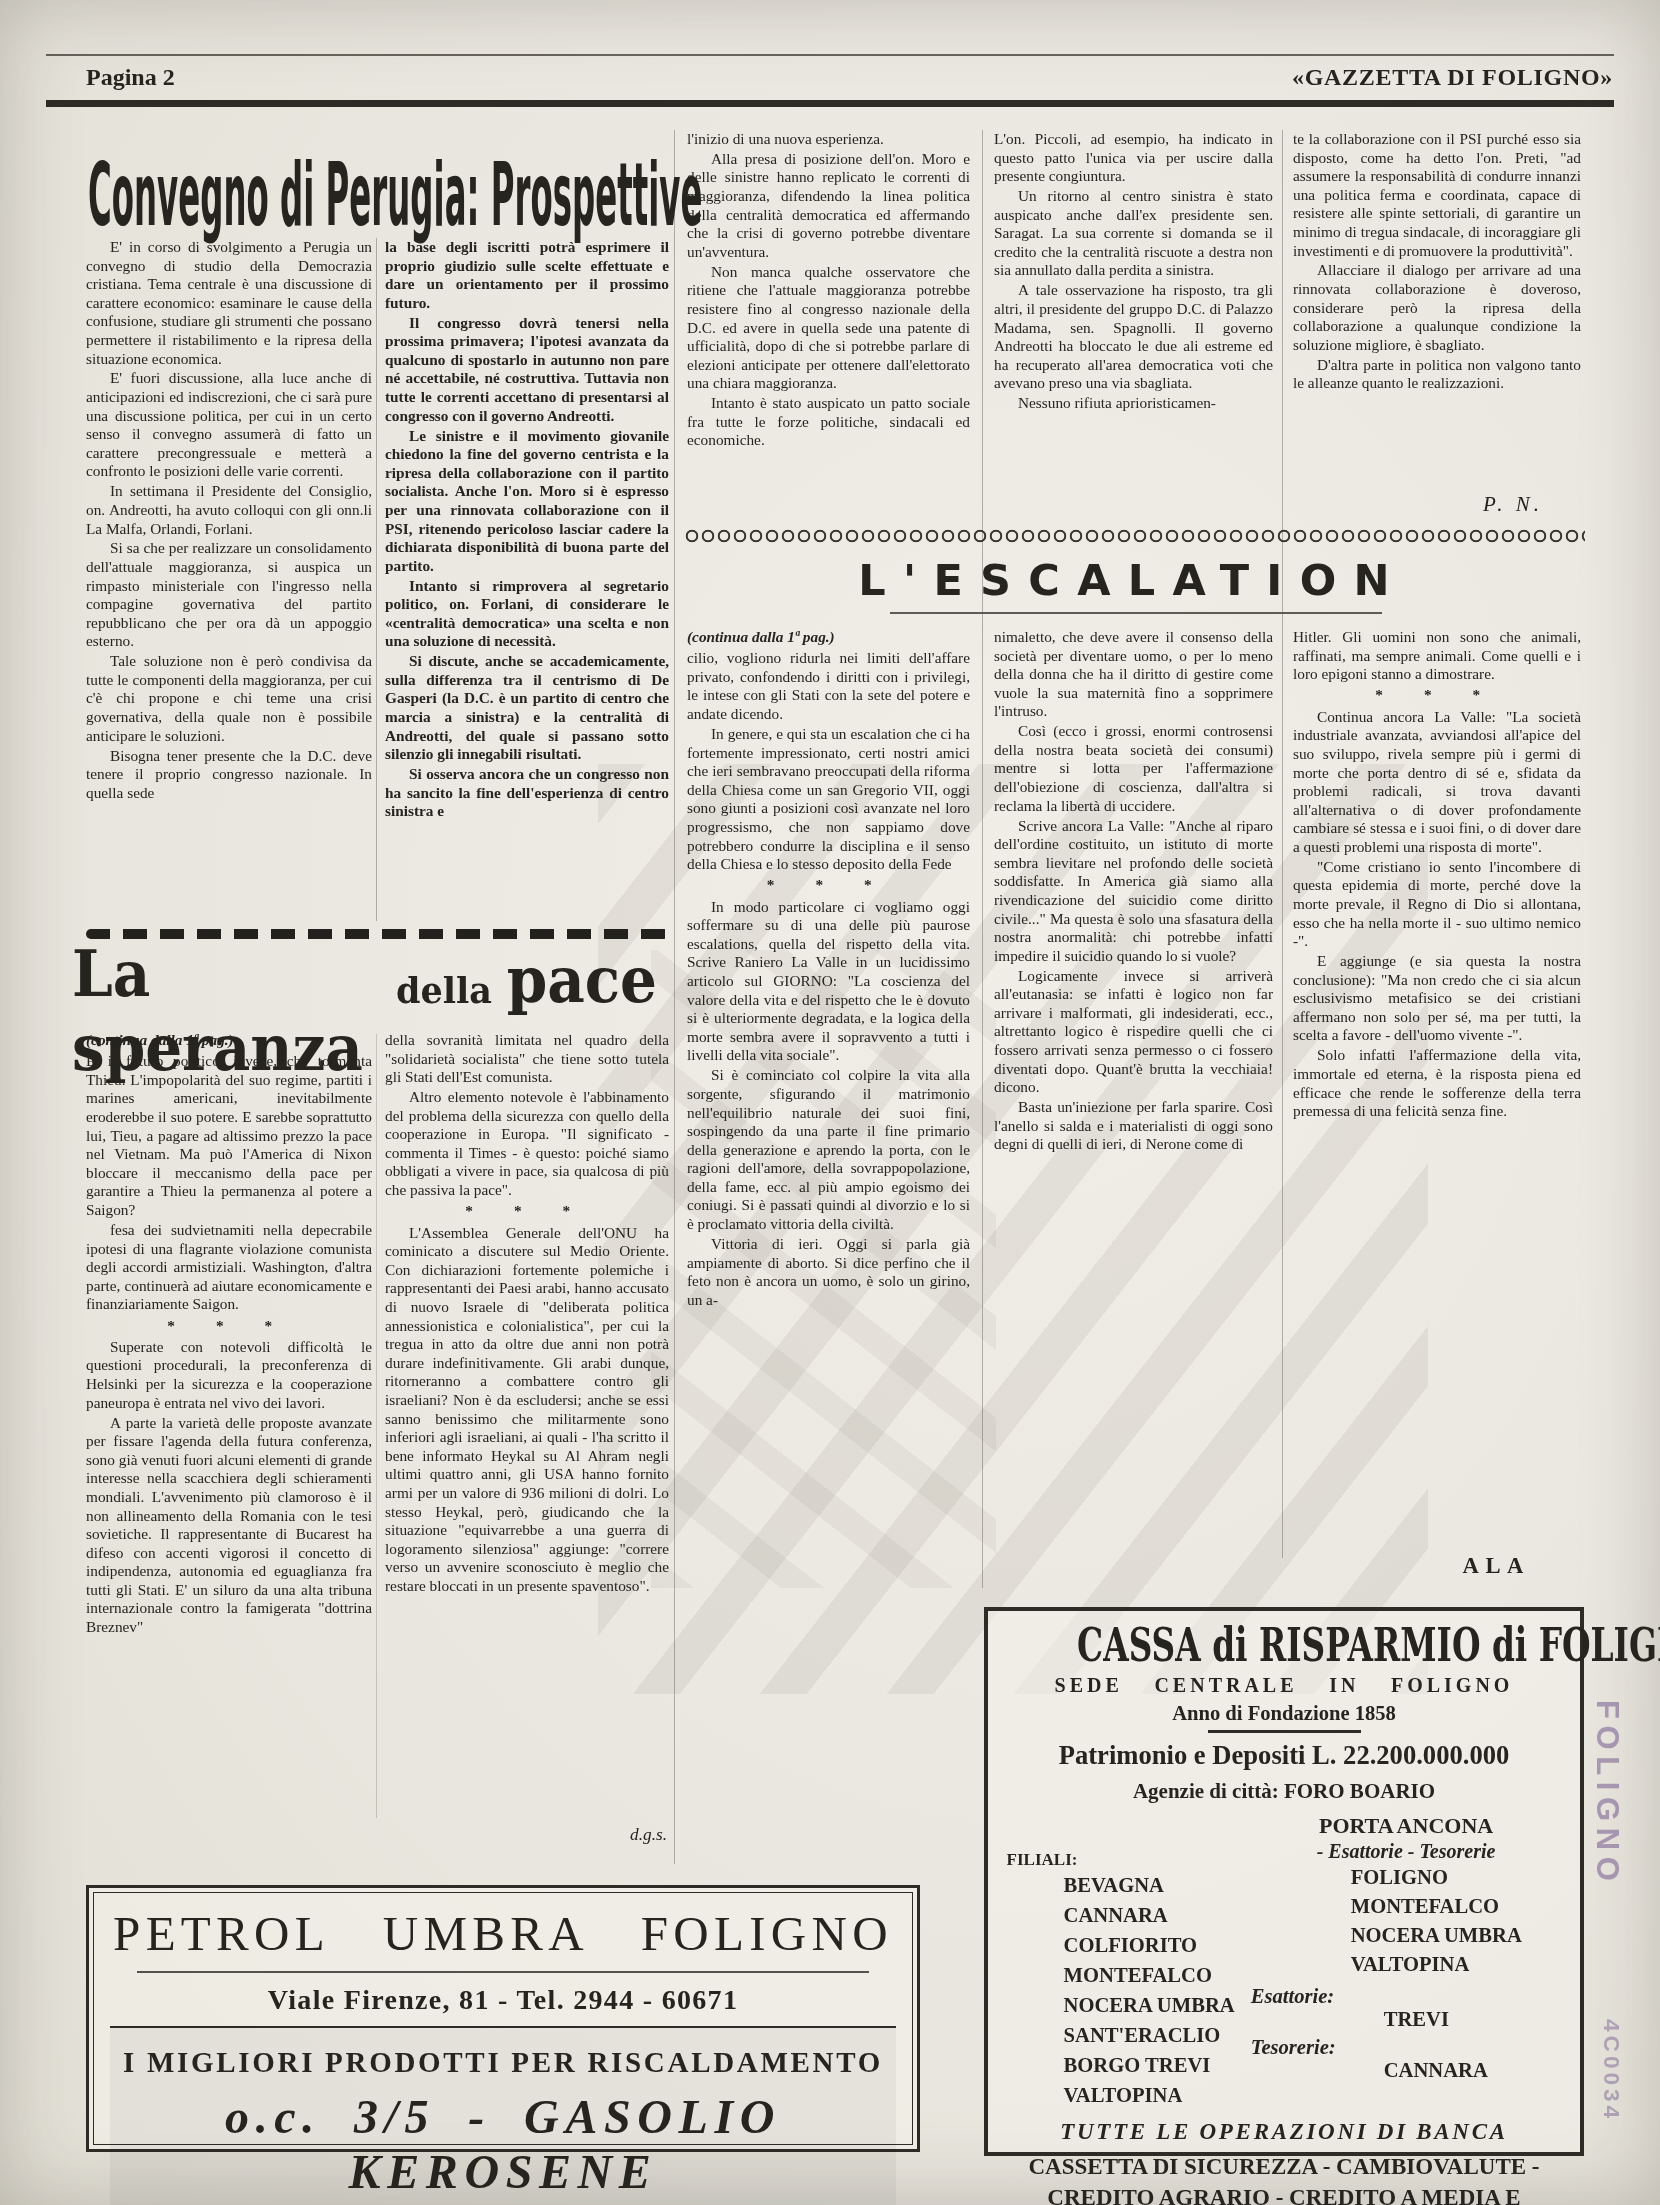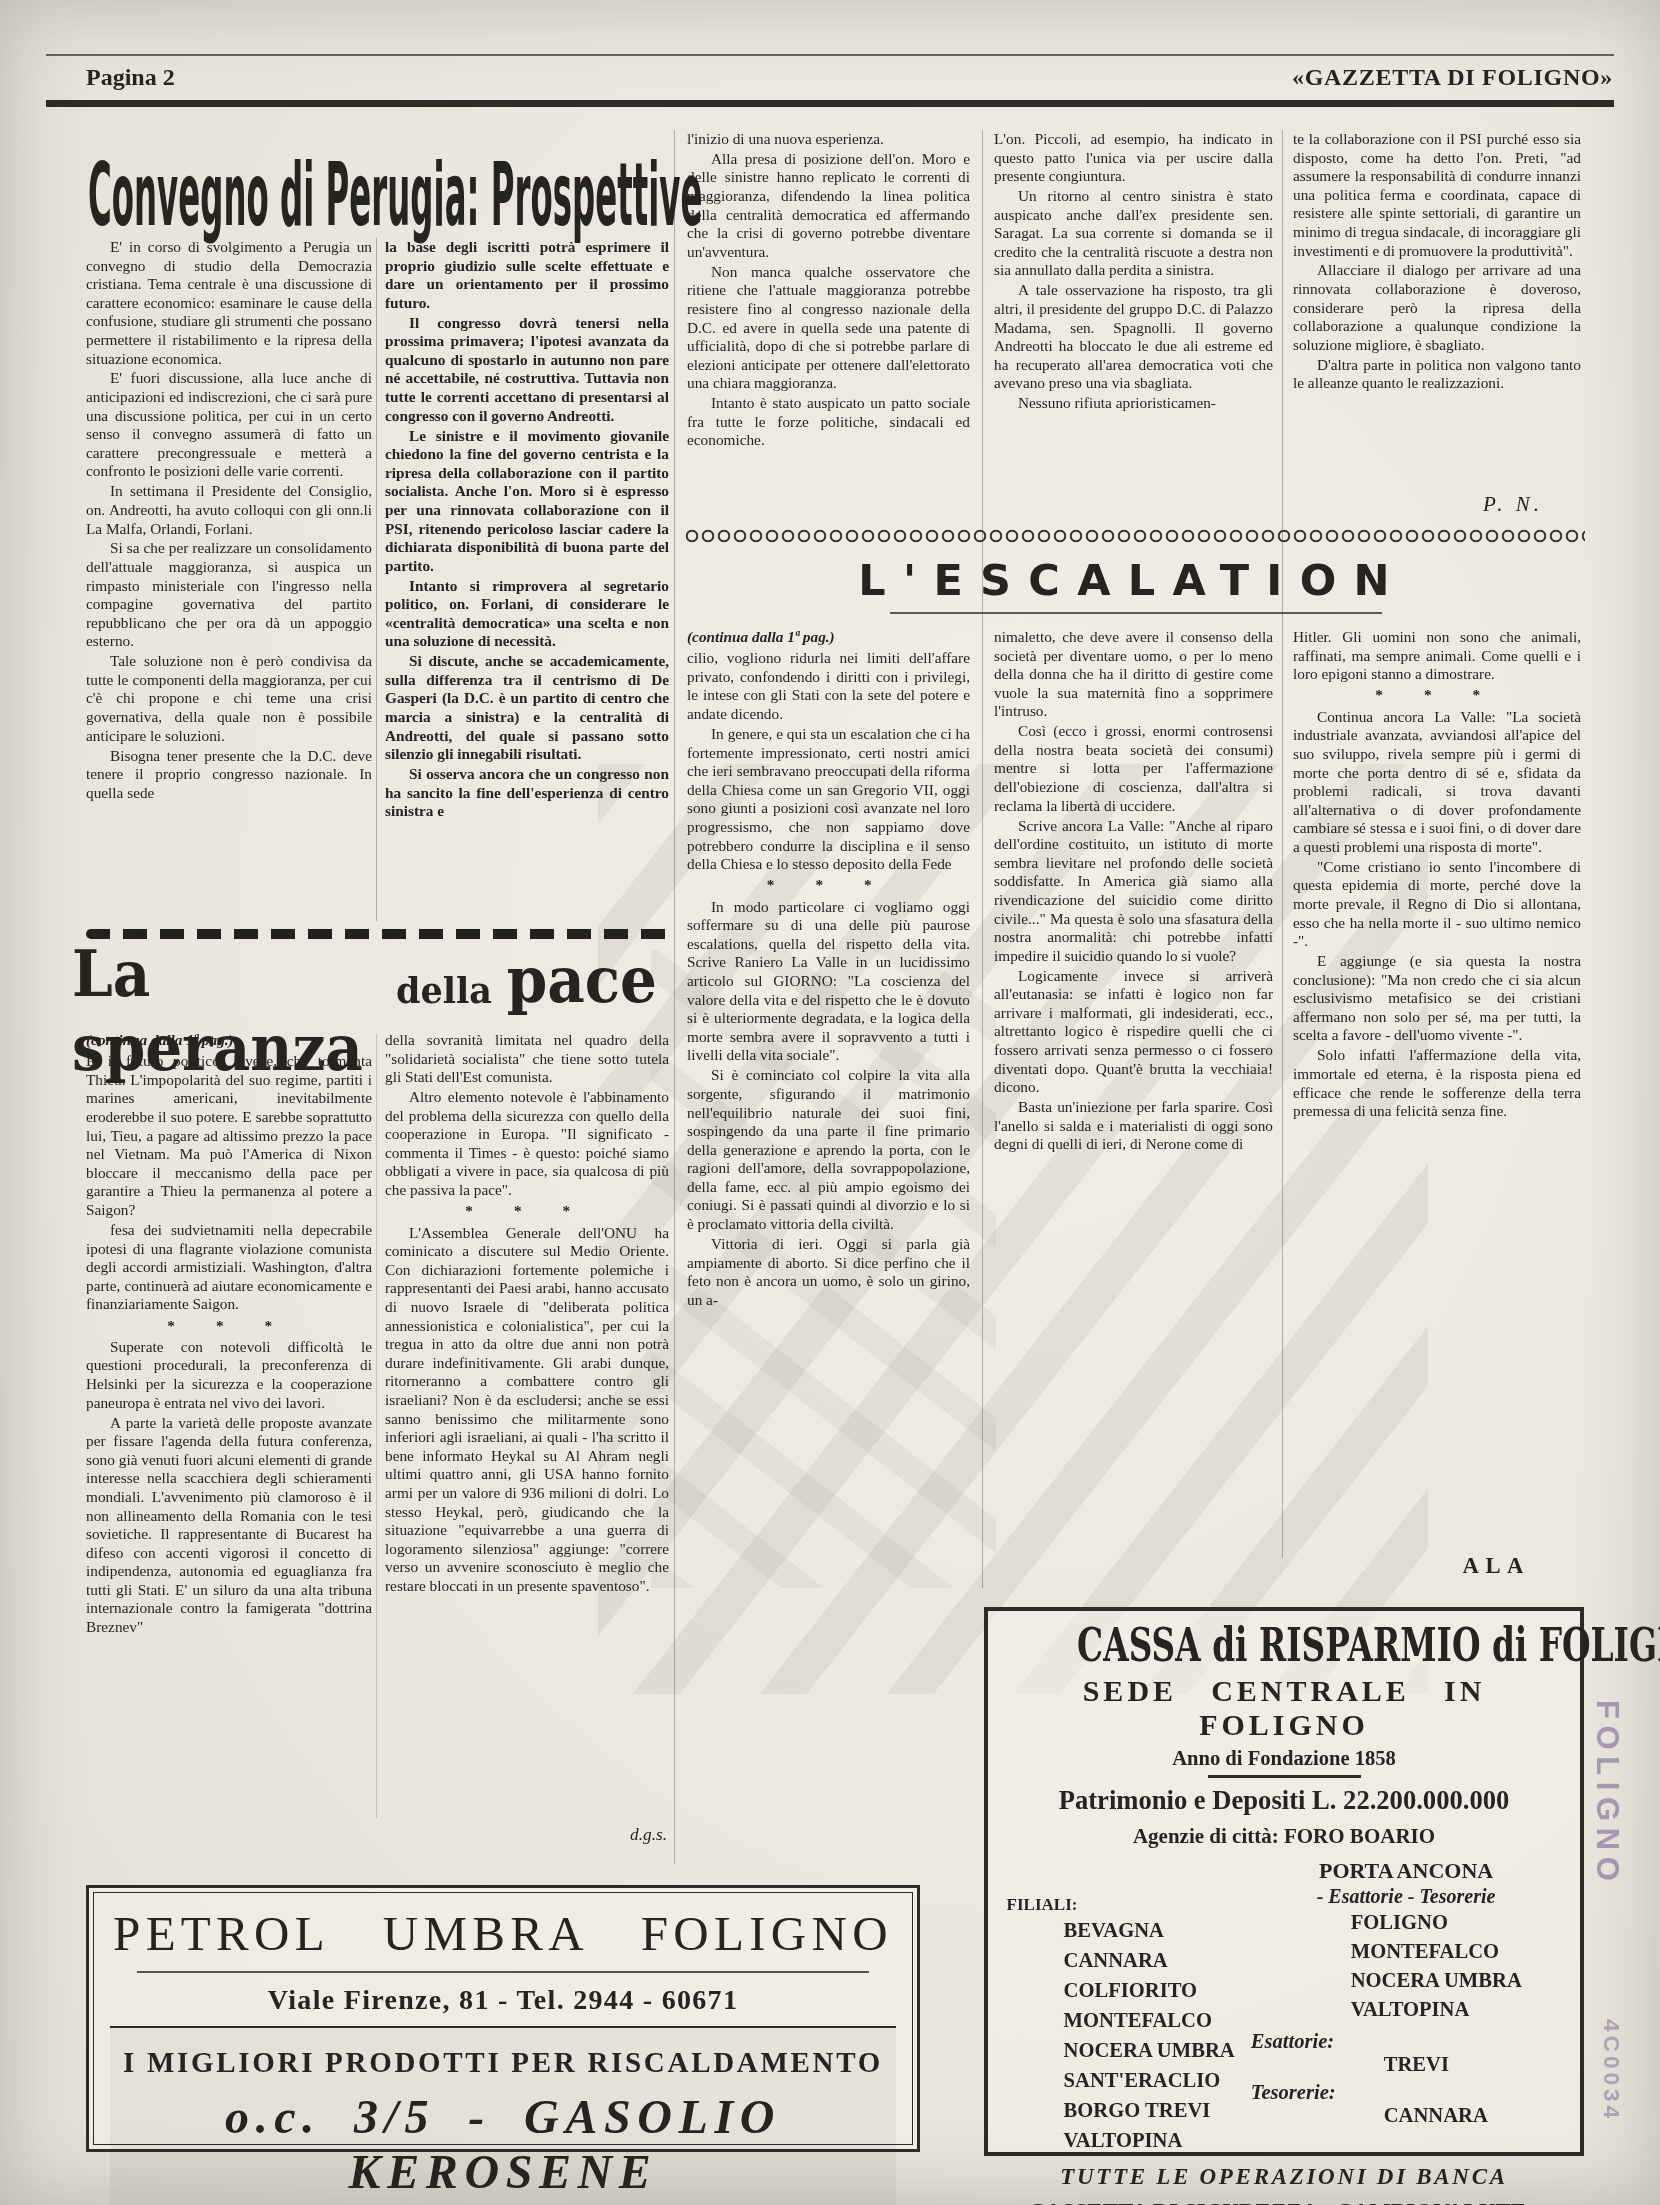--- a/index.html
+++ b/index.html
@@ -54,21 +54,21 @@
   .petrol .hr{height:2px; background:#2d2b26; opacity:.8; margin:9.3px 26.6px 0 26.6px;}
   .petrol .addr{font-size:28px; font-weight:bold; margin-top:10.6px; letter-spacing:1.3px;}
   .petrol .band{margin:10.6px 0 0 0; padding:18px 0; background:rgba(0,0,0,0.045); border-top:2px solid #2d2b26;}
   .petrol .line2{font-size:29px; font-weight:bold; letter-spacing:2.7px;}
   .petrol .line3{font-size:48px; font-weight:bold; font-style:italic; letter-spacing:6.6px; word-spacing:14.6px; margin-top:9.3px;}
   
   .cassa{position:absolute; left:984px; top:1607px; width:600px; height:549px; z-index:4;
     border:4px solid #2d2b26; background:rgba(243,241,234,.55); box-sizing:border-box; padding:9.3px 18.6px; text-align:center;}
   .cassa .title span{display:inline-block; font-family:"DejaVu Serif",serif; font-weight:bold; font-size:40px;
     transform:scale(0.82,1.18); transform-origin:center; white-space:nowrap;}
-  .cassa .subtitle{font-size:30px; font-weight:bold; letter-spacing:4px; word-spacing:22.6px; margin-top:6.6px;}
+  .cassa .subtitle{font-size:20px; font-weight:bold; letter-spacing:4px; word-spacing:22.6px; margin-top:6.6px;}
   .cassa .founded{font-size:20.6px; font-weight:bold; margin-top:5.3px;}
   .cassa .mini-rule{width:153px; height:2.7px; background:#2d2b26; margin:5.3px auto 0 auto;}
   .cassa .patrimonio{font-size:26.6px; font-weight:bold; margin-top:6.6px;}
   .cassa .agenzie{font-size:21px; font-weight:bold; margin-top:8px;}
   .cassa .cols{display:flex; text-align:left; margin-top:9.3px;}
   .cassa .cleft{width:44%;}
   .cassa .cright{width:56%;}
   .cassa .label{font-size:17px; font-weight:bold;margin-top:37px;}
   .cassa .ilabel{font-size:20.6px; font-style:italic; font-weight:bold; margin-top:5.3px;}
   .cassa .list div{font-size:20.6px; font-weight:bold; line-height:30px; padding-left:57px;}

